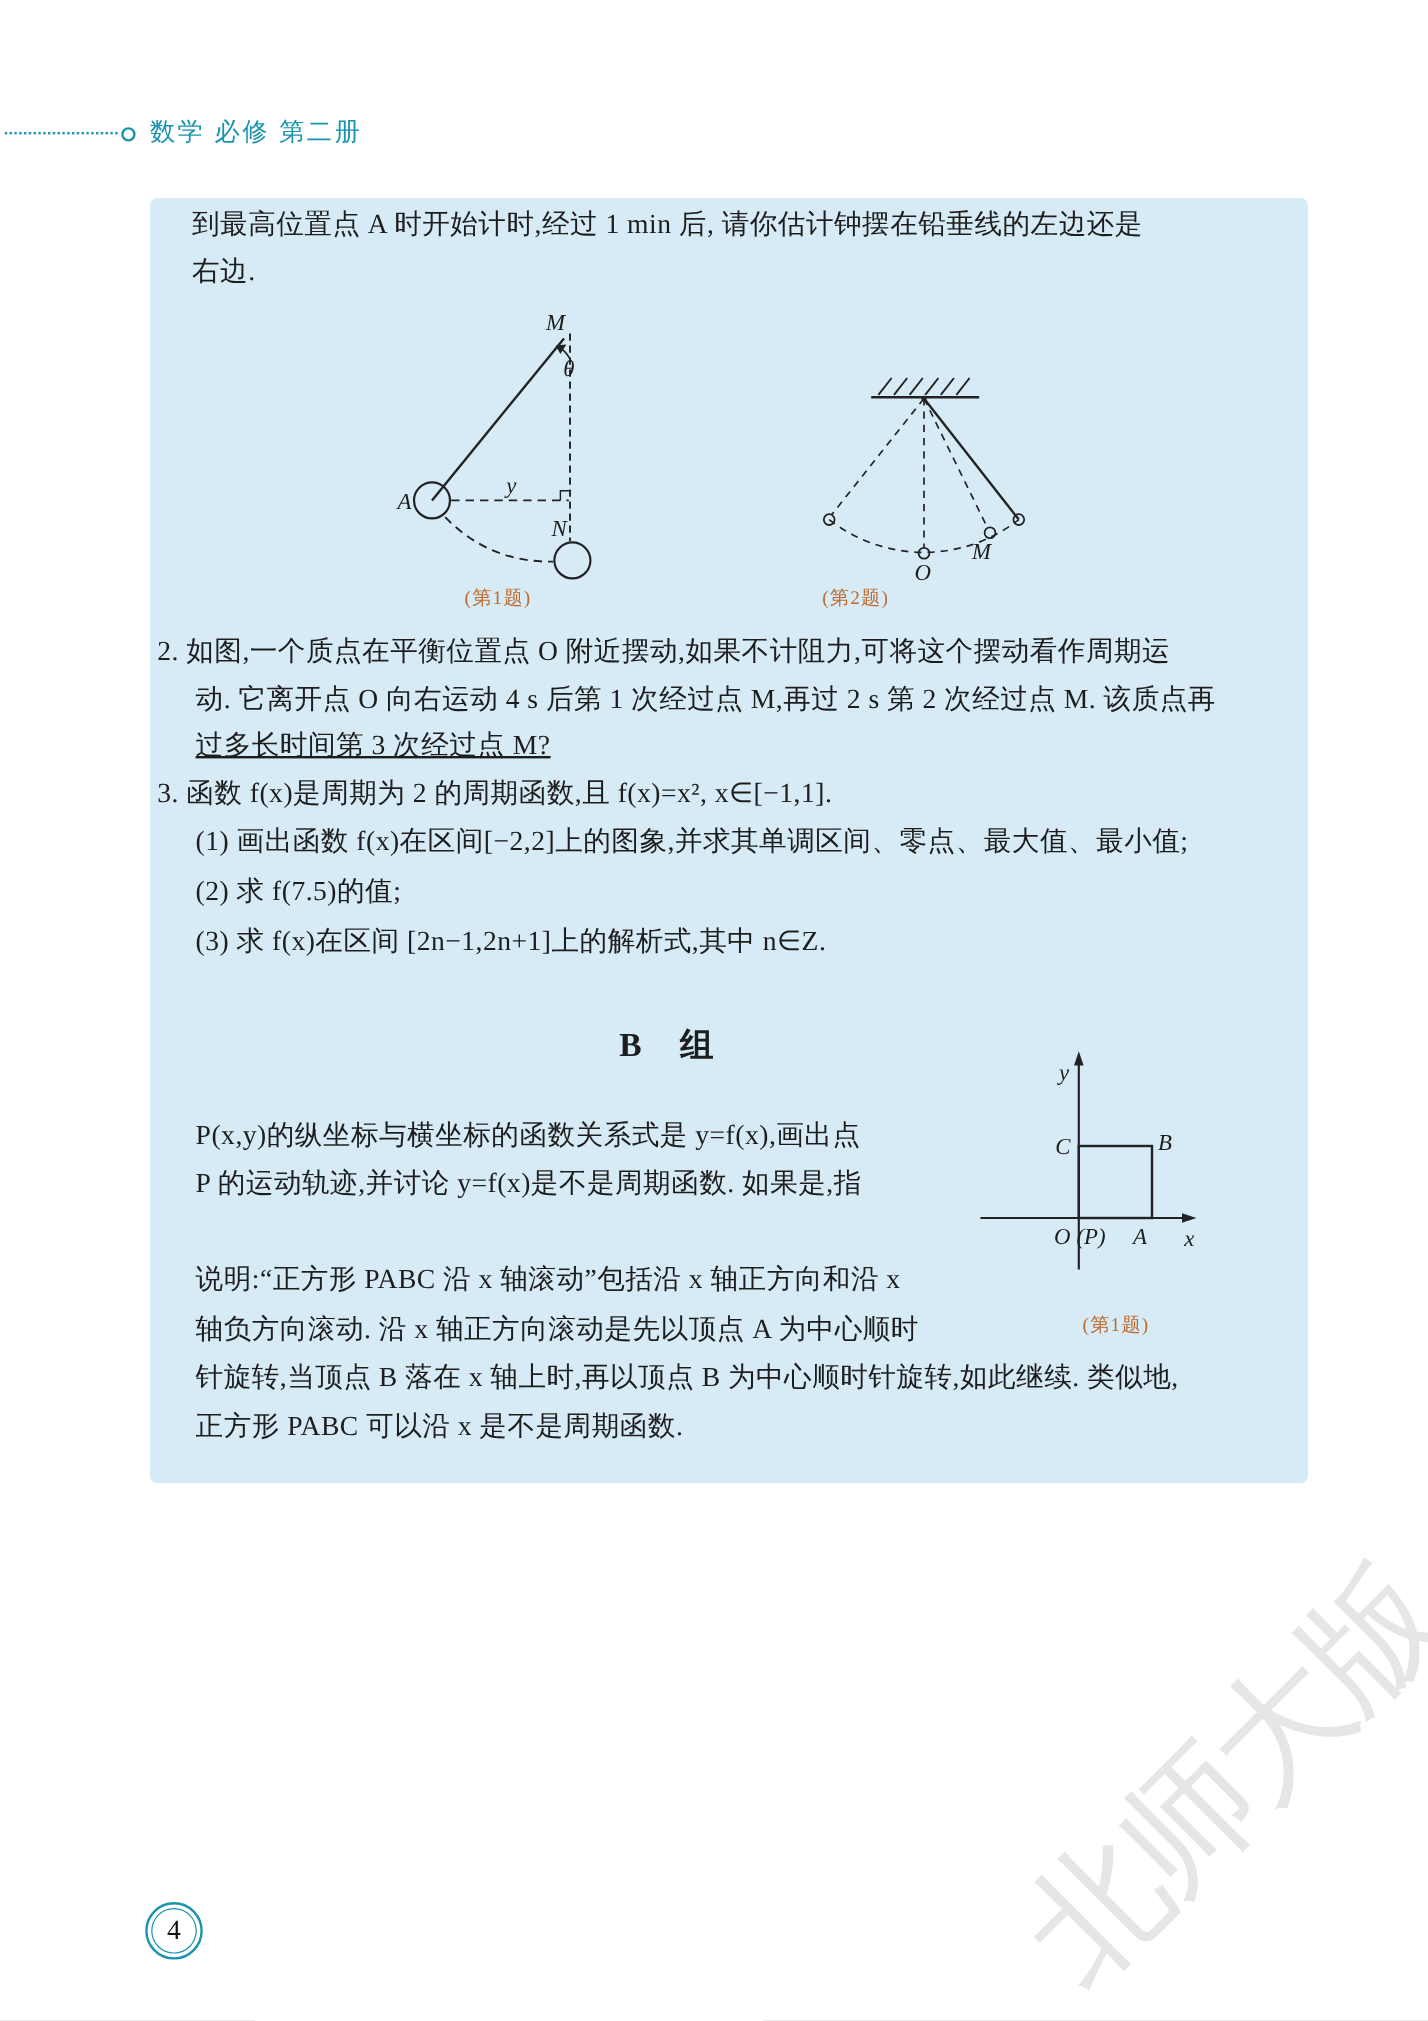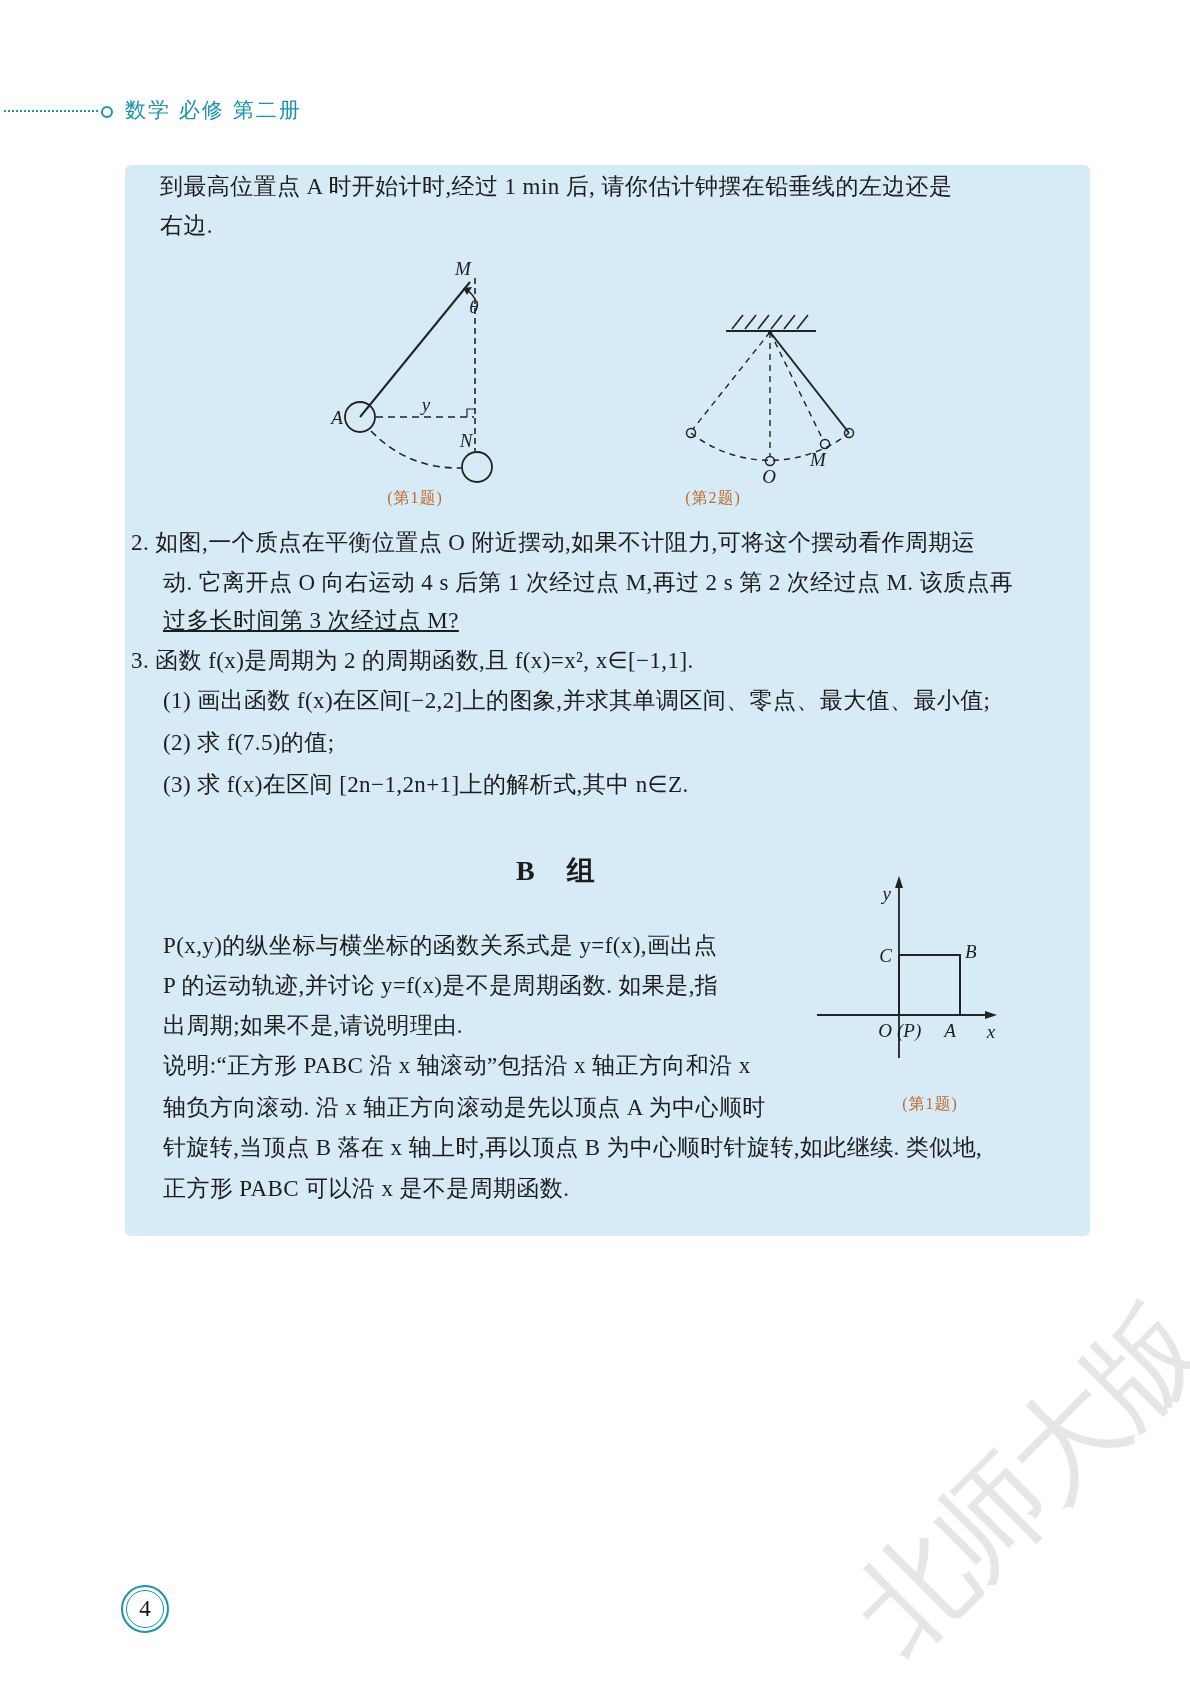--- a/index.html
+++ b/index.html
@@ -165,21 +165,20 @@
 
   <div class="tl z1" style="left:131px;top:644px;">3. 函数 f(x)是周期为 2 的周期函数,且 f(x)=x², x∈[−1,1].</div>
   <div class="tl z1" style="left:163px;top:684px;">(1) 画出函数 f(x)在区间[−2,2]上的图象,并求其单调区间、零点、最大值、最小值;</div>
   <div class="tl z1" style="left:163px;top:726px;">(2) 求 f(7.5)的值;</div>
   <div class="tl z1" style="left:163px;top:768px;">(3) 求 f(x)在区间 [2n−1,2n+1]上的解析式,其中 n∈Z.</div>
 
   <div class="section-title z1">B　组</div>
 
   <div class="tl z1" style="left:163px;top:929px;text-align:center;">P(x,y)的纵坐标与横坐标的函数关系式是 y=f(x),画出点</div>
   <div class="tl z1" style="left:163px;top:969px;">P 的运动轨迹,并讨论 y=f(x)是不是周期函数. 如果是,指</div>
-  <div class="tl z1" style="left:163px;top:1009px;">出周期;如果不是,请说明理由.</div>
   <div class="tl z1" style="left:163px;top:1049px;">说明:“正方形 PABC 沿 x 轴滚动”包括沿 x 轴正方向和沿 x</div>
   <div class="tl z1" style="left:163px;top:1091px;">轴负方向滚动. 沿 x 轴正方向滚动是先以顶点 A 为中心顺时</div>
   <div class="tl z1" style="left:163px;top:1131px;">针旋转,当顶点 B 落在 x 轴上时,再以顶点 B 为中心顺时针旋转,如此继续. 类似地,</div>
   <div class="tl z1" style="left:163px;top:1172px;">正方形 PABC 可以沿 x 是不是周期函数.</div>
 
   <div class="figure z1" style="left:795px;top:868px;width:210px;height:200px;">
     <svg width="210" height="200" viewBox="0 0 210 200">
 
       <line x1="104" y1="16" x2="104" y2="190" stroke="#222" stroke-width="1.8"></line>
       <polygon points="104,8 100,20 108,20" fill="#222"></polygon>

